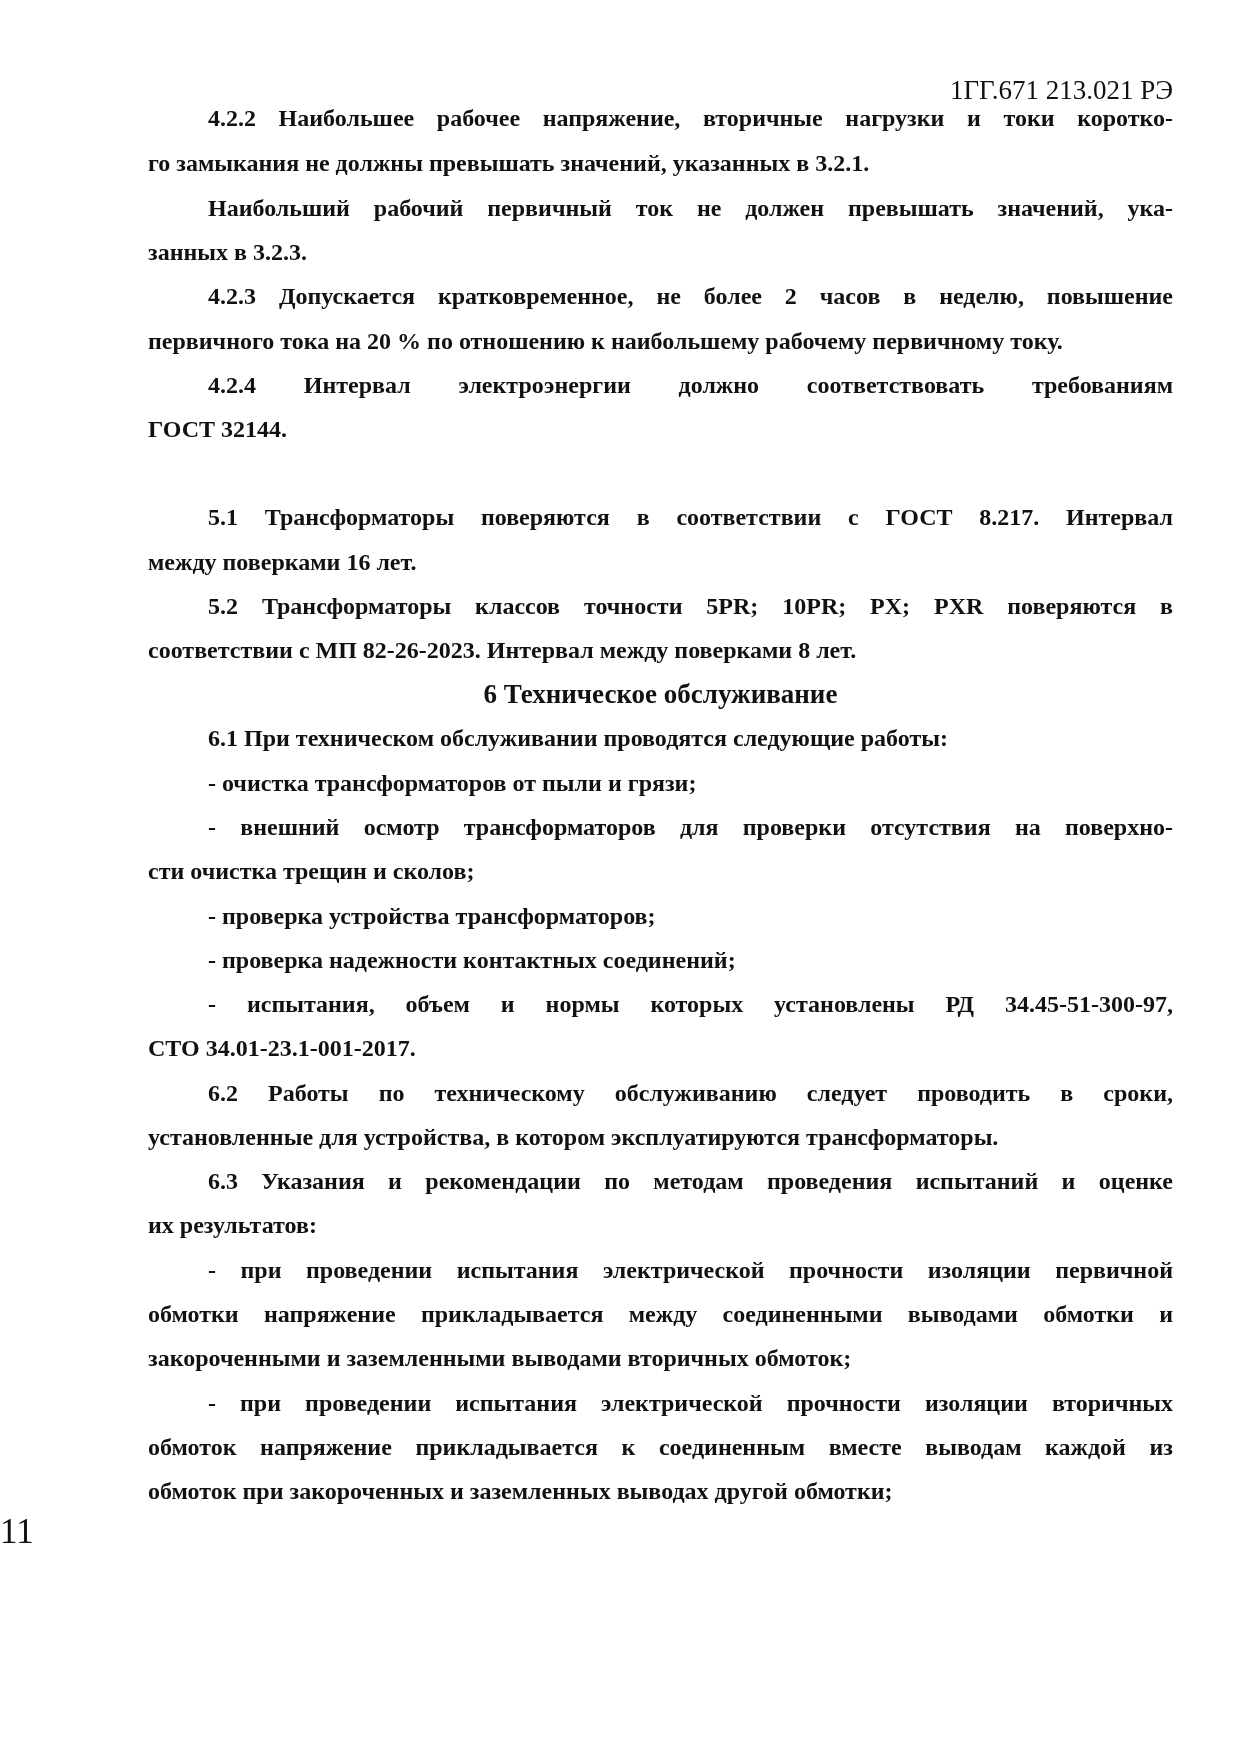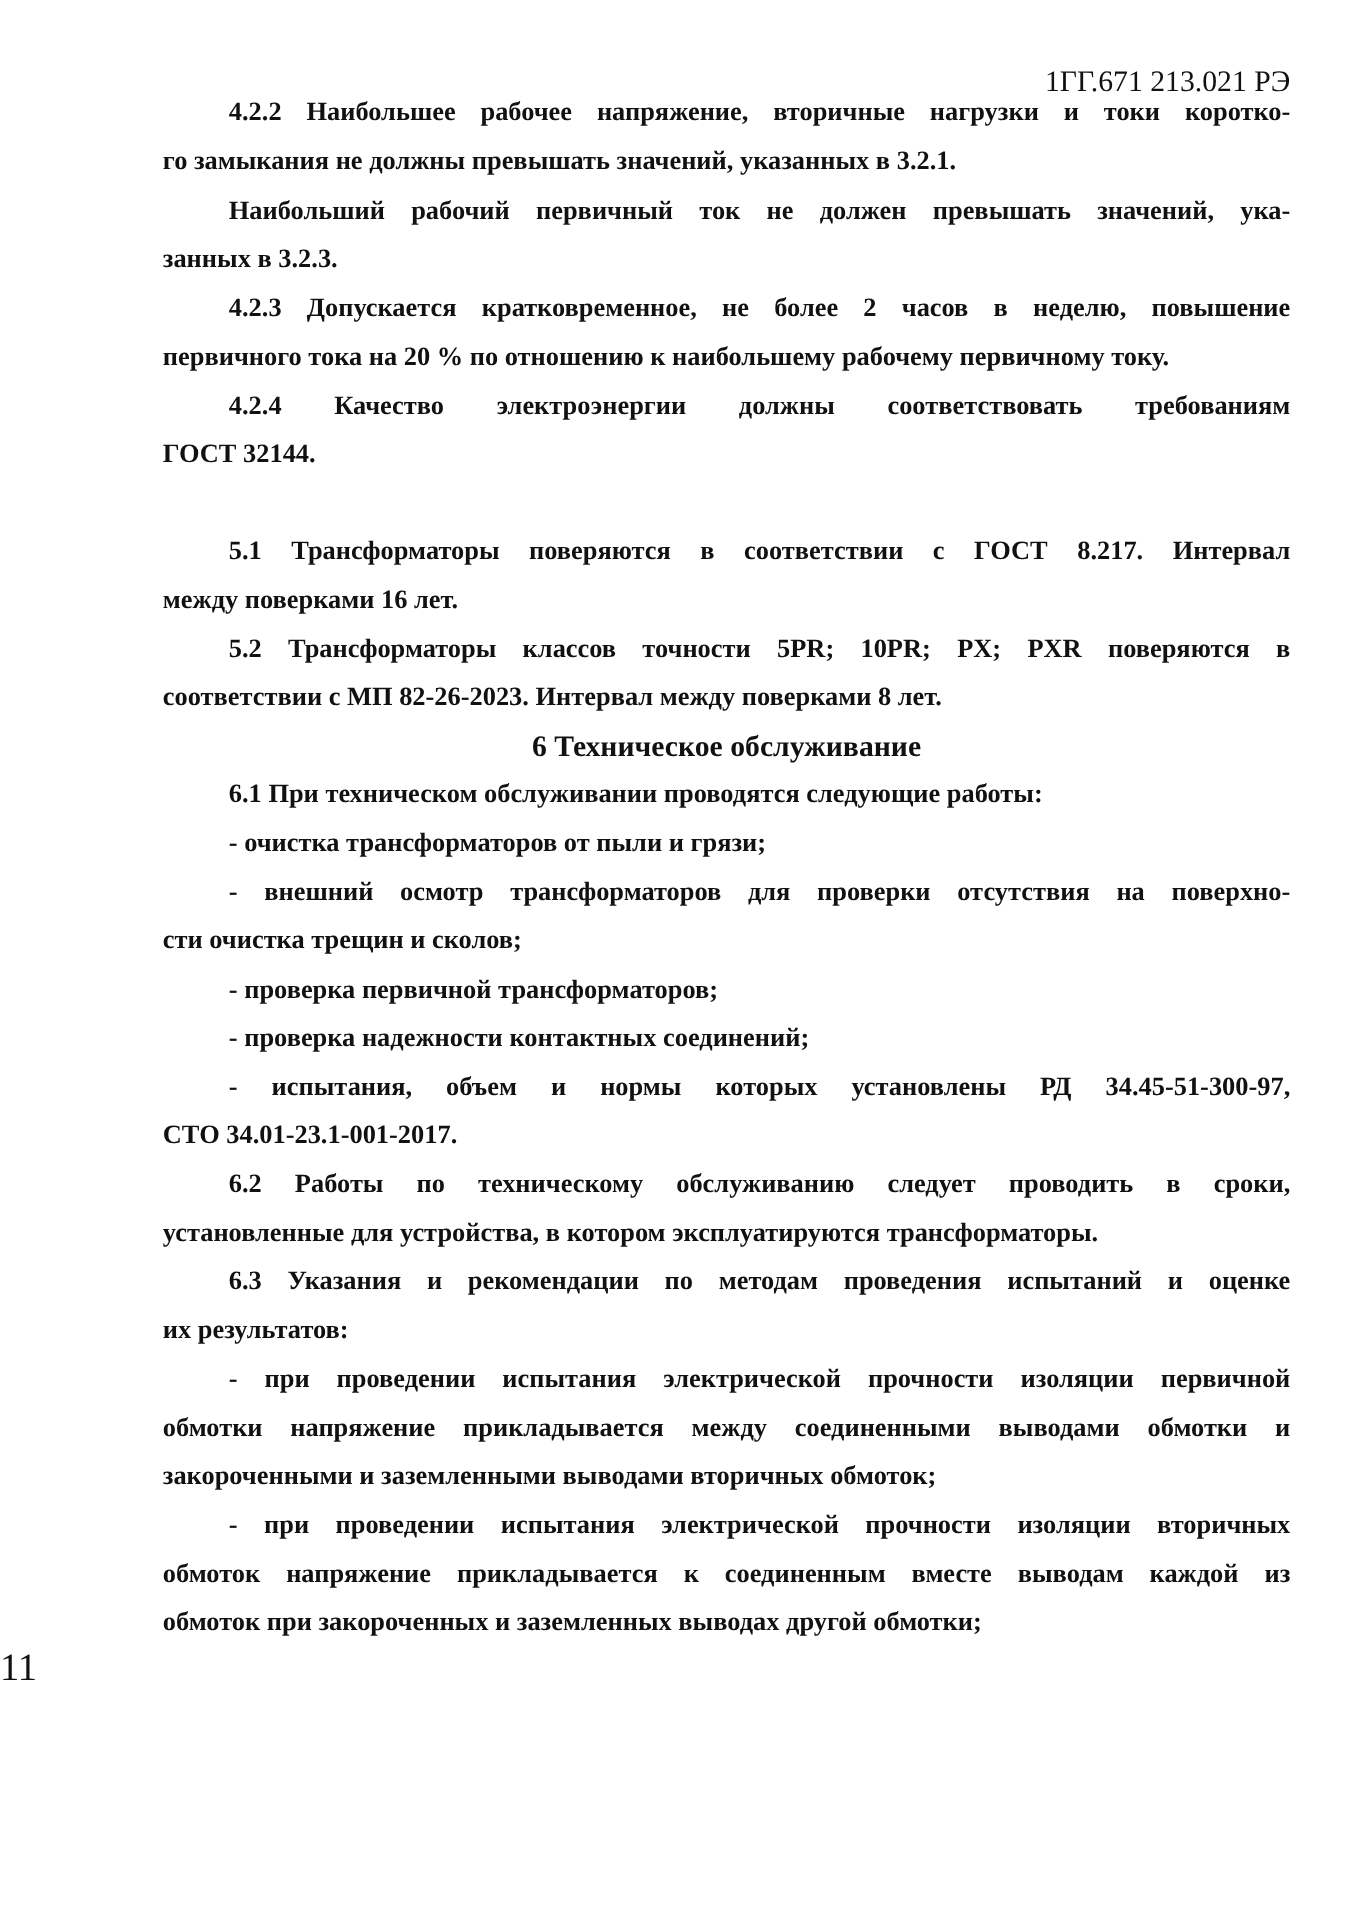--- a/index.html
+++ b/index.html
@@ -1,18 +1,18 @@
 <!DOCTYPE html>
 <html><head>
 <meta charset="utf-8">
 <style>
   html, body { margin: 0; padding: 0; background: #ffffff; }
   body { width: 1241px; height: 1755px; position: relative; overflow: hidden;
          font-family: "Liberation Serif", "DejaVu Serif", serif; color: #111111; }
-  .page { position: absolute; left: 0; top: 0; width: 1241px; height: 1308px; background: #fff; }
+  .page { position: absolute; left: 0; top: 16px; width: 1241px; height: 1308px; background: #fff; }
   .ln { position: absolute; left: 148px; width: 1025px; font-size: 24px; line-height: 32px;
         white-space: nowrap; font-weight: bold; }
   .just { text-align: justify; text-align-last: justify; white-space: normal; }
   .ind { left: 208px; width: 965px; }
   .hdr { position: absolute; right: 68px; top: 58px; font-size: 27px; line-height: 32px; }
   .h { position: absolute; left: 148px; width: 1025px; text-align: center; font-weight: bold;
        font-size: 27px; line-height: 32px; }
   .pg { position: absolute; left: 0; width: 1241px; top: 1668px; text-align: left;
         font-size: 35px; line-height: 32px; }
 </style>
@@ -21,36 +21,36 @@
 
 <div class="page">
   <div class="hdr">1ГГ.671 213.021 РЭ</div>
 
   <div class="ln ind just" style="top:86px">4.2.2  Наибольшее рабочее напряжение, вторичные нагрузки и токи коротко-</div>
   <div class="ln" style="top:131px">го замыкания не должны превышать значений, указанных в 3.2.1.</div>
   <div class="ln ind just" style="top:176px">Наибольший рабочий первичный ток не должен превышать значений, ука-</div>
   <div class="ln" style="top:220px">занных в 3.2.3.</div>
   <div class="ln ind just" style="top:264px">4.2.3  Допускается кратковременное, не более 2 часов в неделю, повышение</div>
   <div class="ln" style="top:309px">первичного тока на 20 % по отношению к наибольшему рабочему первичному току.</div>
-  <div class="ln ind just" style="top:353px">4.2.4 Качество электроэнергии должны соответствовать требованиям</div>
+  <div class="ln ind just" style="top:353px">4.2.4 Интервал электроэнергии должно соответствовать требованиям</div>
   <div class="ln" style="top:397px">ГОСТ 32144.</div>
 
 
   <div class="ln ind just" style="top:485px">5.1 Трансформаторы поверяются в соответствии с ГОСТ 8.217. Интервал</div>
   <div class="ln" style="top:530px">между поверками 16 лет.</div>
   <div class="ln ind just" style="top:574px">5.2 Трансформаторы классов точности 5PR; 10PR; PX; PXR поверяются в</div>
   <div class="ln" style="top:618px">соответствии с МП 82-26-2023. Интервал между поверками 8 лет.</div>
 
   <div class="h" style="top:662px">6   Техническое обслуживание</div>
 
   <div class="ln ind" style="top:706px">6.1  При техническом обслуживании проводятся следующие работы:</div>
   <div class="ln ind" style="top:751px">-  очистка трансформаторов от пыли и грязи;</div>
   <div class="ln ind just" style="top:795px">-  внешний осмотр трансформаторов для проверки отсутствия на поверхно-</div>
   <div class="ln" style="top:839px">сти очистка трещин и сколов;</div>
-  <div class="ln ind" style="top:884px">-  проверка первичной трансформаторов;</div>
+  <div class="ln ind" style="top:884px">-  проверка устройства трансформаторов;</div>
   <div class="ln ind" style="top:928px">-  проверка надежности контактных соединений;</div>
   <div class="ln ind just" style="top:972px">- испытания, объем и нормы которых установлены РД 34.45-51-300-97,</div>
   <div class="ln" style="top:1016px">СТО 34.01-23.1-001-2017.</div>
   <div class="ln ind just" style="top:1061px">6.2 Работы по техническому обслуживанию следует проводить в сроки,</div>
   <div class="ln" style="top:1105px">установленные для устройства, в котором эксплуатируются трансформаторы.</div>
   <div class="ln ind just" style="top:1149px">6.3  Указания и рекомендации по методам проведения испытаний и оценке</div>
   <div class="ln" style="top:1193px">их результатов:</div>
   <div class="ln ind just" style="top:1238px">-  при проведении испытания электрической прочности изоляции первичной</div>
   <div class="ln just" style="top:1282px">обмотки напряжение прикладывается между соединенными выводами обмотки и</div>
   <div class="ln" style="top:1326px">закороченными и заземленными выводами вторичных обмоток;</div>

